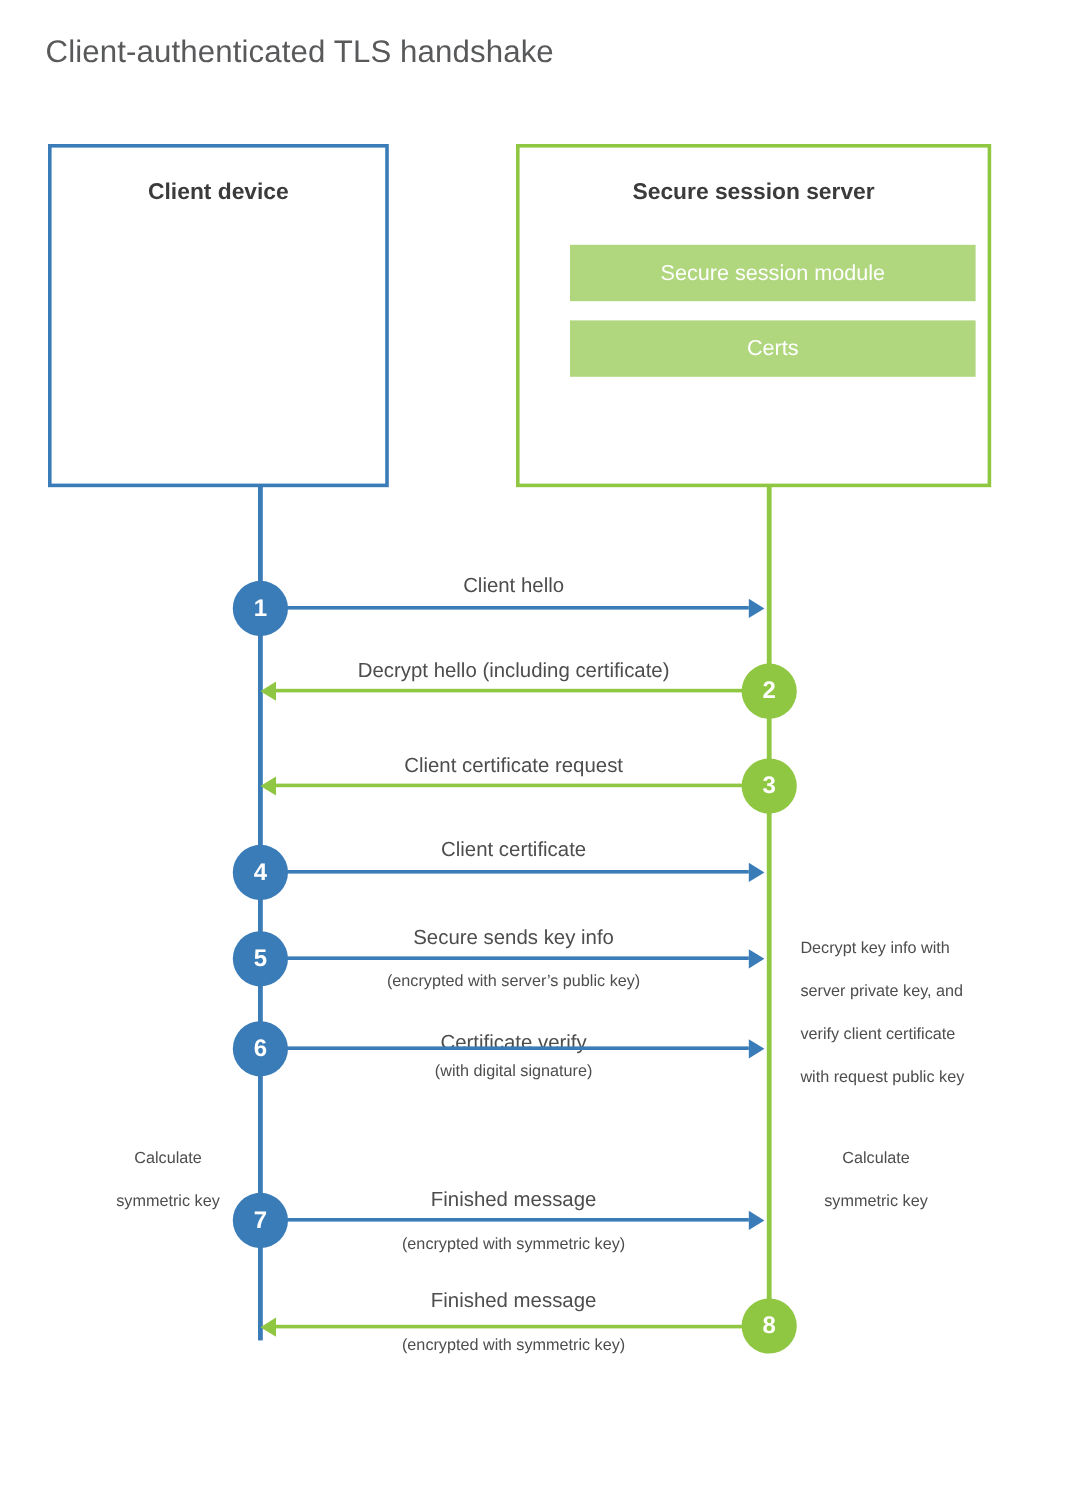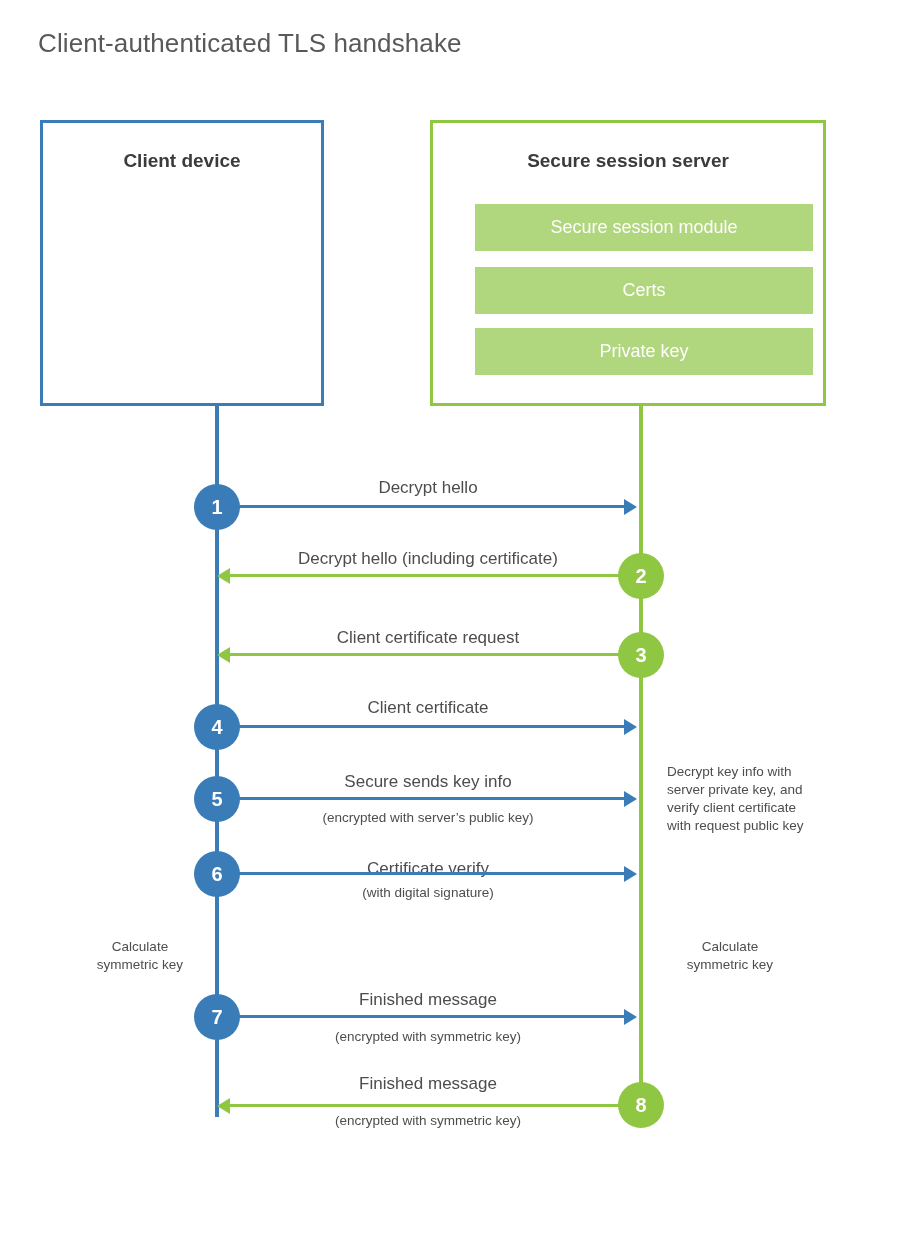--- a/index.html
+++ b/index.html
@@ -185,42 +185,41 @@
     top: 938px;
     width: 130px;
     text-align: center;
   }
   #calc-key-server {
     left: 665px;
     top: 938px;
     width: 130px;
     text-align: center;
   }
-  .side-note .nl { display: block; }
+  .side-note .nl { display: block; margin-top: 18px; }
 </style>
 </head>
 <body>
 
 <div id="diagram-title">Client-authenticated TLS handshake</div>
 
 <div class="party-box" id="client-device-box">
   <div class="party-title">Client device</div>
 </div>
 
 <div class="party-box" id="secure-server-box">
   <div class="party-title">Secure session server</div>
   <div class="server-bar" id="server-bar-1">Certs</div>
   <div class="server-bar" id="server-bar-0">Secure session module</div>
-  <div class="server-bar" id="server-bar-2">Private key</div>
 </div>
 
 <div class="lifeline" id="client-lifeline"></div>
 <div class="lifeline" id="server-lifeline"></div>
 
-<div class="msg-label" style="left:213px; top:478px;">Decrypt hello</div>
+<div class="msg-label" style="left:213px; top:478px;">Client hello</div>
 <div class="arrow-line blue" style="left:217px; top:505px; width:407px;"></div>
 <div class="arrow-head right blue" style="left:624px; top:499px;"></div>
 <div class="step-circle client" style="top:484px;">1</div>
 
 <div class="msg-label" style="left:213px; top:549px;">Decrypt hello (including certificate)</div>
 <div class="arrow-line green" style="left:230px; top:574px; width:410px;"></div>
 <div class="arrow-head left green" style="left:217px; top:568px;"></div>
 <div class="step-circle server" style="top:553px;">2</div>
 
 <div class="msg-label" style="left:213px; top:628px;">Client certificate request</div>

